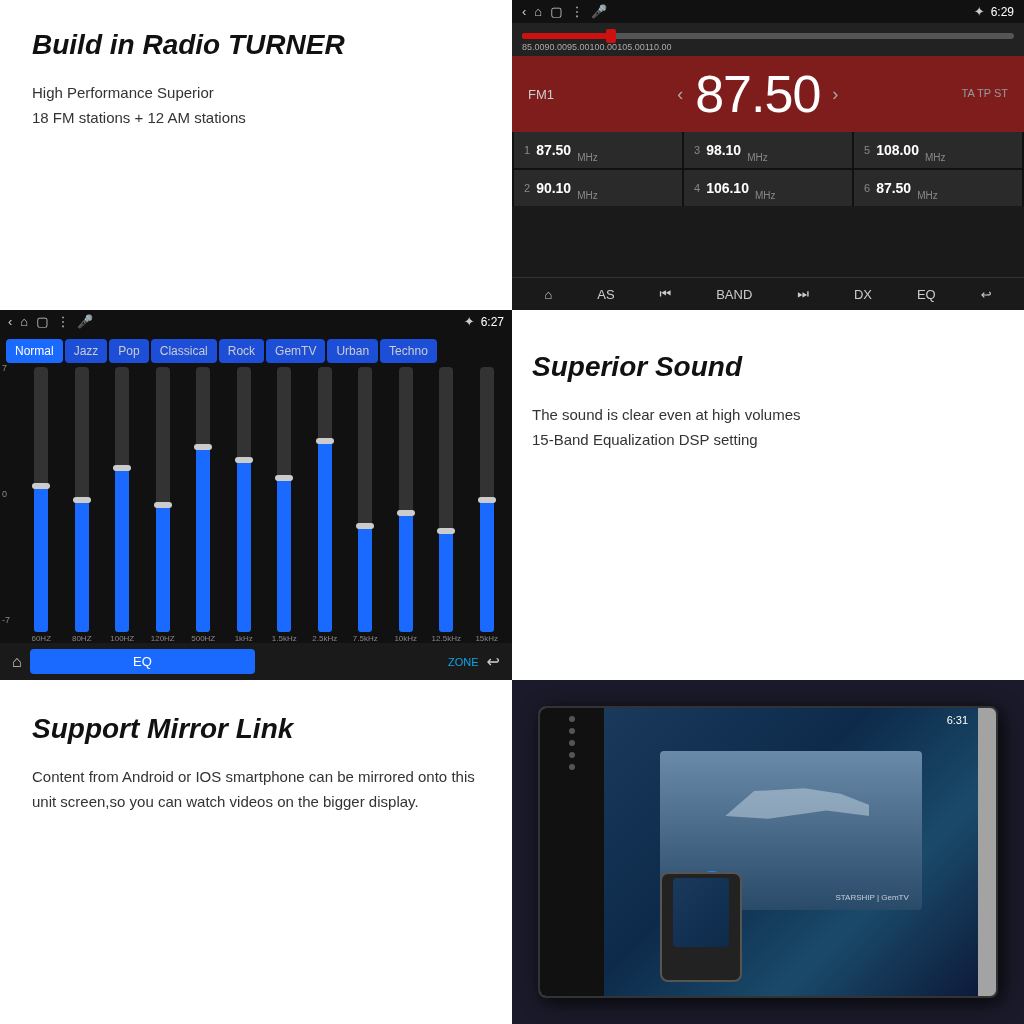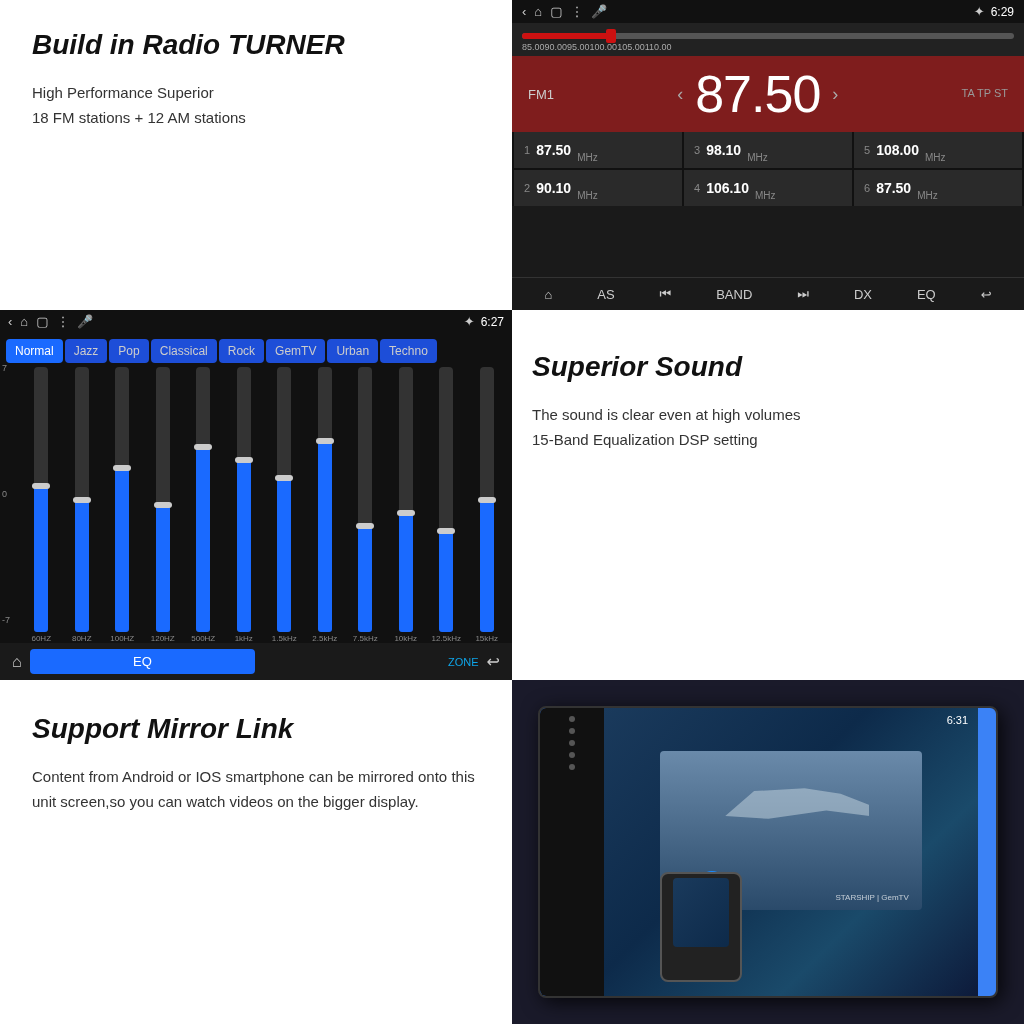--- a/index.html
+++ b/index.html
@@ -333,21 +333,21 @@
       overflow: hidden;
       display: flex;
       align-items: center;
       justify-content: center;
     }
 
     
     .car-unit {
       width: 90%;
       height: 85%;
-      background: #3b82f6;
+      background: #a3a3a3;
       border-radius: 8px;
       position: relative;
       overflow: hidden;
       border: 2px solid #333;
       box-shadow: 4px 4px 20px rgba(0,0,0,0.8);
     }
     .car-unit-screen {
       width: 82%;
       height: 100%;
       margin-left: 14%;

